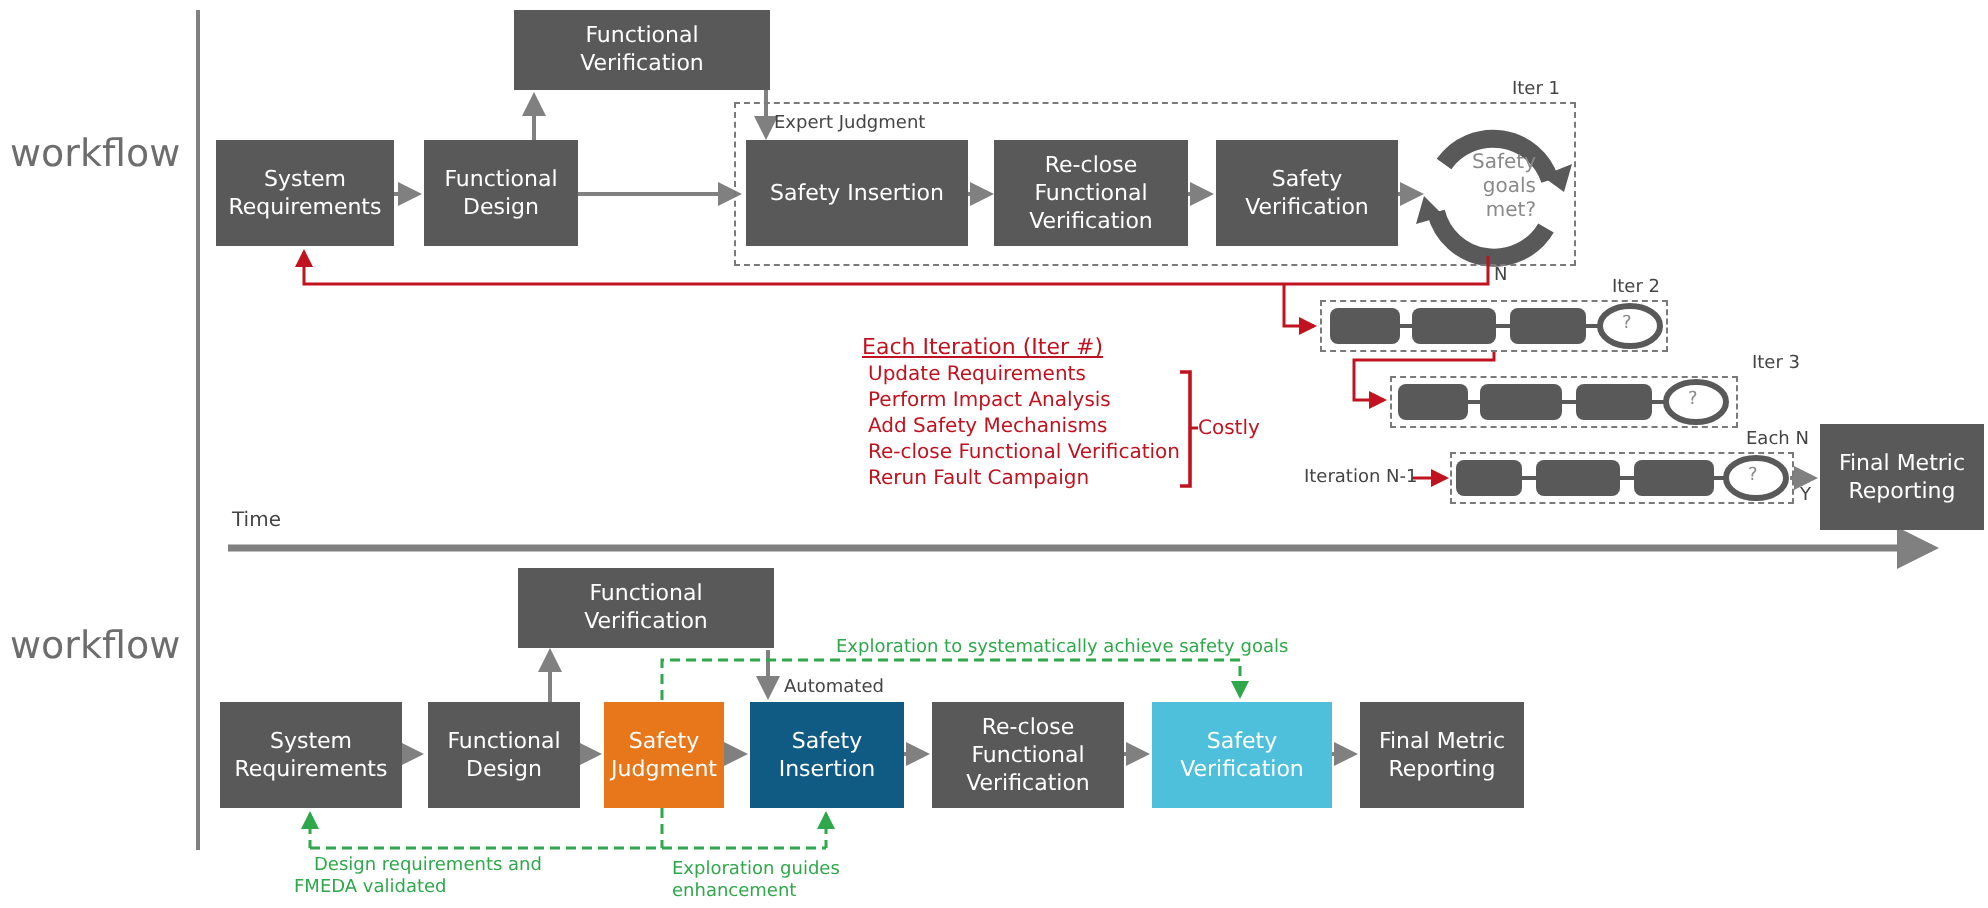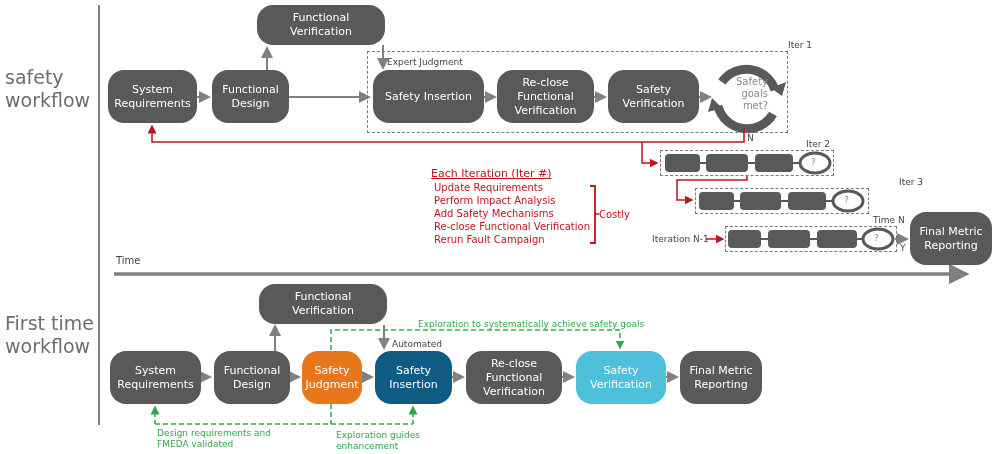--- a/index.html
+++ b/index.html
@@ -1,38 +1,36 @@
 <!DOCTYPE html>
 <html><head>
 <meta charset="utf-8">
 <style>
   html, body { margin:0; padding:0; background:#ffffff; }
   body { width:994px; height:454px; position:relative; overflow:hidden; font-family:"DejaVu Sans", sans-serif; }
   .abs { position:absolute; }
   .lane-label { position:absolute; font-family:"DejaVu Sans", sans-serif; font-size:19px; line-height:23px; color:#6d6d6d; }
-  .box { position:absolute; border-radius:16px; background:#595959; color:#ffffff; display:flex; align-items:center; justify-content:center; text-align:center; font-size:11px; line-height:14px; box-sizing:border-box; padding:2px 4px; font-family:"DejaVu Sans", sans-serif; }
+  .box { position:absolute; border-radius:0; background:#595959; color:#ffffff; display:flex; align-items:center; justify-content:center; text-align:center; font-size:11px; line-height:14px; box-sizing:border-box; padding:2px 4px; font-family:"DejaVu Sans", sans-serif; }
   .box.orange { background:#e8761b; }
   .box.navy { background:#0f5b84; }
   .box.cyan { background:#4fc0dc; }
   .mini { position:absolute; background:#595959; border-radius:4px; height:18px; }
   .dash { position:absolute; border:1.5px dashed #7a7a7a; box-sizing:border-box; }
   .small { position:absolute; font-size:9px; color:#444; font-family:"DejaVu Sans", sans-serif; white-space:nowrap; }
   .red-text { position:absolute; color:#c0121f; font-size:10px; line-height:13px; font-family:"DejaVu Sans", sans-serif; white-space:nowrap; }
   .green-text { position:absolute; color:#2ea84a; font-size:9px; line-height:12px; font-family:"DejaVu Sans", sans-serif; white-space:nowrap; }
   svg.overlay { position:absolute; left:0; top:0; }
 </style>
 </head>
 <body>
 
 <div class="lane-label" style="left:5px; top:66px;">
-  <div>safety</div>
   <div>workflow</div>
 </div>
 <div class="lane-label" style="left:5px; top:312px;">
-  <div>First time</div>
   <div>workflow</div>
 </div>
 
 <svg class="overlay" width="994" height="454">
   <defs>
     <marker id="ag" markerWidth="6" markerHeight="6" refX="5" refY="3" orient="auto">
         <path d="M0,0 L6,3 L0,6 z" fill="#808080"></path>
       </marker>
     <marker id="ar" markerWidth="6" markerHeight="6" refX="5" refY="3" orient="auto">
         <path d="M0,0 L6,3 L0,6 z" fill="#c0121f"></path>
@@ -100,46 +98,46 @@
   <polyline points="155,424 413,424" fill="none" stroke="#2ea84a" stroke-width="1.5" stroke-dasharray="5,3"></polyline>
   <line x1="155" y1="424" x2="155" y2="407" stroke="#2ea84a" stroke-width="1.5" stroke-dasharray="4,3" marker-end="url(#agr)"></line>
   <line x1="413" y1="424" x2="413" y2="407" stroke="#2ea84a" stroke-width="1.5" stroke-dasharray="4,3" marker-end="url(#agr)"></line>
 </svg>
 
 <div class="box" style="left:108px; top:70px; width:89px; height:53px;">System Requirements</div>
 <div class="box" style="left:212px; top:70px; width:77px; height:53px;">Functional Design</div>
 <div class="box" style="left:257px; top:5px; width:128px; height:40px;">Functional Verification</div>
 
 <div class="dash" style="left:367px; top:51px; width:421px; height:82px;"></div>
-<div class="small" style="left:788px; top:40px;">Iter 1</div>
+<div class="small" style="left:756px; top:40px;">Iter 1</div>
 <div class="small" style="left:387px; top:57px;">Expert Judgment</div>
 
 <div class="box" style="left:373px; top:70px; width:111px; height:53px;">Safety Insertion</div>
 <div class="box" style="left:497px; top:70px; width:97px; height:53px;">Re-close Functional Verification</div>
 <div class="box" style="left:608px; top:70px; width:91px; height:53px;">Safety Verification</div>
 
 <div class="abs" style="left:722px; top:76px; width:46px; text-align:right; font-size:10px; line-height:12px; color:#8a8a8a;">Safety goals met?</div>
 <div class="small" style="left:747px; top:133px;">N</div>
 
 <div class="dash" style="left:660px; top:150px; width:174px; height:26px;"></div>
 <div class="small" style="left:806px; top:139px;">Iter 2</div>
 <div class="mini" style="left:665px; top:154px; width:35px;"></div>
 <div class="mini" style="left:706px; top:154px; width:42px;"></div>
 <div class="mini" style="left:755px; top:154px; width:38px;"></div>
 <div class="small" style="left:811px; top:157px; color:#8a8a8a;">?</div>
 
 <div class="dash" style="left:695px; top:188px; width:174px; height:26px;"></div>
-<div class="small" style="left:855px; top:177px;padding-left:44px;">Iter 3</div>
+<div class="small" style="left:832px; top:177px;padding-left:44px;">Iter 3</div>
 <div class="mini" style="left:699px; top:192px; width:35px;"></div>
 <div class="mini" style="left:740px; top:192px; width:41px;"></div>
 <div class="mini" style="left:788px; top:192px; width:38px;"></div>
 <div class="small" style="left:844px; top:195px; color:#8a8a8a;">?</div>
 
 <div class="dash" style="left:725px; top:226px; width:172px; height:26px;"></div>
-<div class="small" style="left:873px; top:215px;">Time N</div>
+<div class="small" style="left:873px; top:215px;">Each N</div>
 <div class="mini" style="left:728px; top:230px; width:33px;"></div>
 <div class="mini" style="left:768px; top:230px; width:42px;"></div>
 <div class="mini" style="left:817px; top:230px; width:40px;"></div>
 <div class="small" style="left:874px; top:233px; color:#8a8a8a;">?</div>
 <div class="small" style="left:652px; top:234px;">Iteration N-1</div>
 <div class="small" style="left:900px; top:243px;">Y</div>
 
 <div class="box" style="left:910px; top:212px; width:82px; height:53px;">Final Metric Reporting</div>
 
 <div class="red-text" style="left:431px; top:167px; text-decoration:underline; font-size:11px;">Each Iteration (Iter #)</div>
@@ -157,15 +155,15 @@
 <div class="box" style="left:259px; top:284px; width:128px; height:40px;">Functional Verification</div>
 <div class="box orange" style="left:302px; top:351px; width:60px; height:53px;">Safety Judgment</div>
 <div class="box navy" style="left:375px; top:351px; width:77px; height:53px;">Safety Insertion</div>
 <div class="box" style="left:466px; top:351px; width:96px; height:53px;">Re-close Functional Verification</div>
 <div class="box cyan" style="left:576px; top:351px; width:90px; height:53px;">Safety Verification</div>
 <div class="box" style="left:680px; top:351px; width:82px; height:53px;">Final Metric Reporting</div>
 
 <div class="small" style="left:392px; top:339px;">Automated</div>
 <div class="green-text" style="left:398px; top:318px;padding-left:20px;">Exploration to systematically achieve safety goals</div>
 <div class="green-text" style="left:157px; top:427px;">Design requirements and</div>
-<div class="green-text" style="left:157px; top:438px;">FMEDA validated</div>
+<div class="green-text" style="left:147px; top:438px;">FMEDA validated</div>
 <div class="green-text" style="left:336px; top:429px;">Exploration guides</div>
 <div class="green-text" style="left:336px; top:440px;">enhancement</div>
 
 </body></html>

